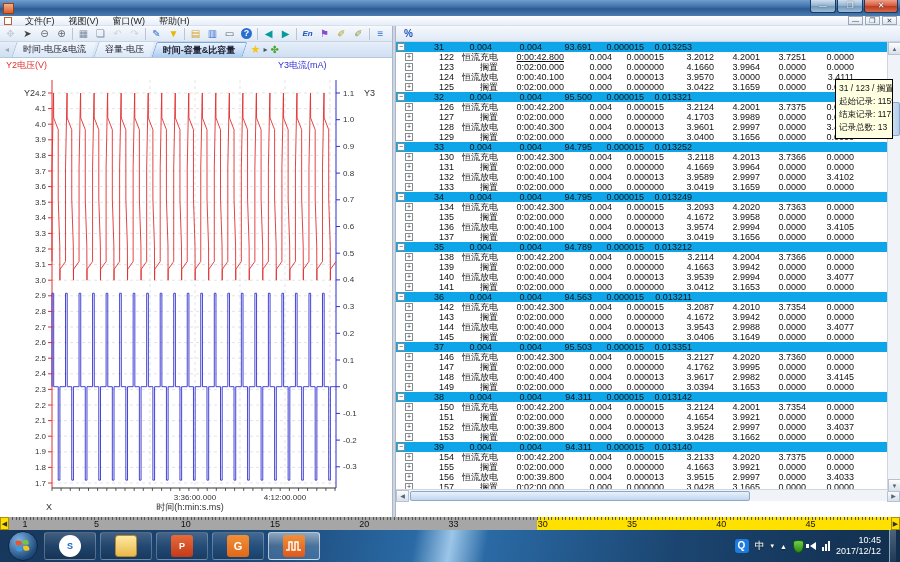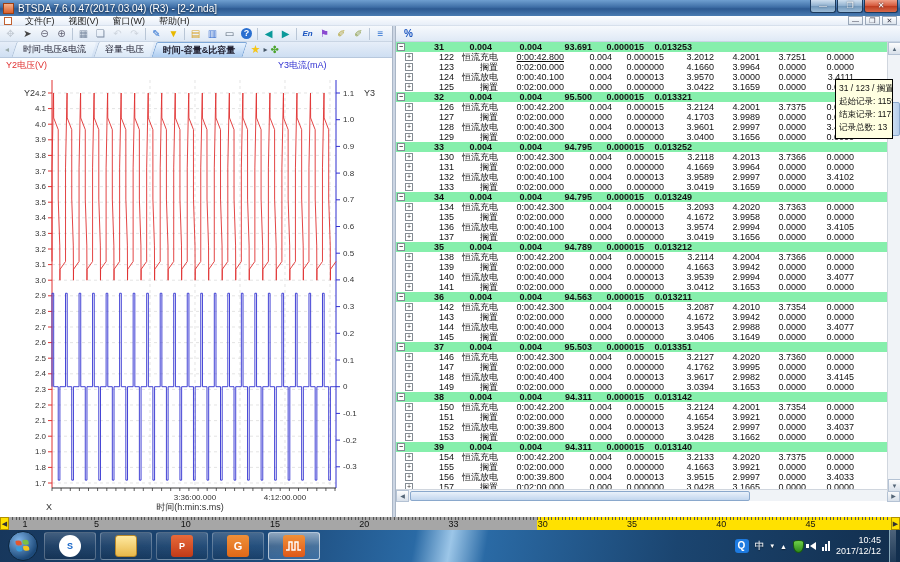--- a/index.html
+++ b/index.html
@@ -55,21 +55,21 @@
   .chartwrap { position:relative; width:392px; height:459px; background:#fff; }
   svg text { font-family:"Liberation Sans","DejaVu Sans",sans-serif; }
   .grid { stroke:#d9d9d9; stroke-width:0.7; stroke-dasharray:3 3; }
 
   
   .paneltoolbar { height:16px; background:linear-gradient(#f6f9fd,#dfe9f5); border-bottom:1px solid #c9d5e4; display:flex; align-items:center; padding-left:4px; }
   .gridheader { height:13px; display:flex; background:linear-gradient(#ffffff,#d9d9d9); border-bottom:1px solid #b8b8b8; font-size:9px; }
   .hcell { border-right:1px solid #c6c6c6; padding:1px 2px 0 2px; white-space:nowrap; overflow:hidden; }
   .gridbody { position:relative; height:450px; overflow:hidden; background:#fff; }
   .trow { display:flex; height:10px; line-height:10px; white-space:nowrap; }
-  .trow.summary { background:#86efac;font-weight:bold; }
+  .trow.summary { background:#0ea5e9; }
   .cell { overflow:hidden; flex:none; }
   .num { text-align:right; padding-right:4px; }
   .expand { flex:none; display:flex; align-items:center; }
   .ebox { width:8px; height:8px; border:1px solid #848c94; background:#fff; color:#333; font-size:7px; line-height:6px; text-align:center; }
 
   .tooltip { position:absolute; left:439px; top:37px; width:58px; height:60px; background:#ffffe1; border:1px solid #000; padding:2px 3px; font-size:8.5px; line-height:13px; z-index:30; white-space:nowrap; overflow:hidden; }
 
   .vscroll { position:absolute; right:0; top:0; width:13px; height:450px; background:#f0f3f7; border-left:1px solid #d0d6de; z-index:10; }
   .varrow { position:absolute; left:0; width:13px; height:13px; background:linear-gradient(#fdfdfd,#d8e0ea); border:1px solid #b4c2d4; color:#567; font-size:6px; text-align:center; line-height:12px; }
   .vthumb { position:absolute; left:1px; top:60px; width:11px; height:34px; background:linear-gradient(90deg,#d7e5f5,#b4cdea); border:1px solid #8aa8cc; border-radius:2px; }
@@ -106,21 +106,20 @@
   .spk { width:0; height:0; border:4px solid transparent; border-right:6px solid #fff; border-left:none; position:relative; }
   .spk::before { content:""; position:absolute; left:-4px; top:-2px; width:3px; height:4px; background:#fff; }
 </style>
 </head>
 <body>
 
 <div class="screen">
 
   <div class="titlebar">
     <span class="app-ico"></span>
-    <span class="titletext">BTSDA 7.6.0.47(2017.03.04) (R3) - [2-2.nda]</span>
     <div class="wincontrols">
       <div class="wbtn">—</div>
       <div class="wbtn">❐</div>
       <div class="wbtn close">✕</div>
     </div>
   </div>
 
   <div class="menubar">
     <span class="mdoc"></span>
     <span id="menu-items" style="display:flex">

